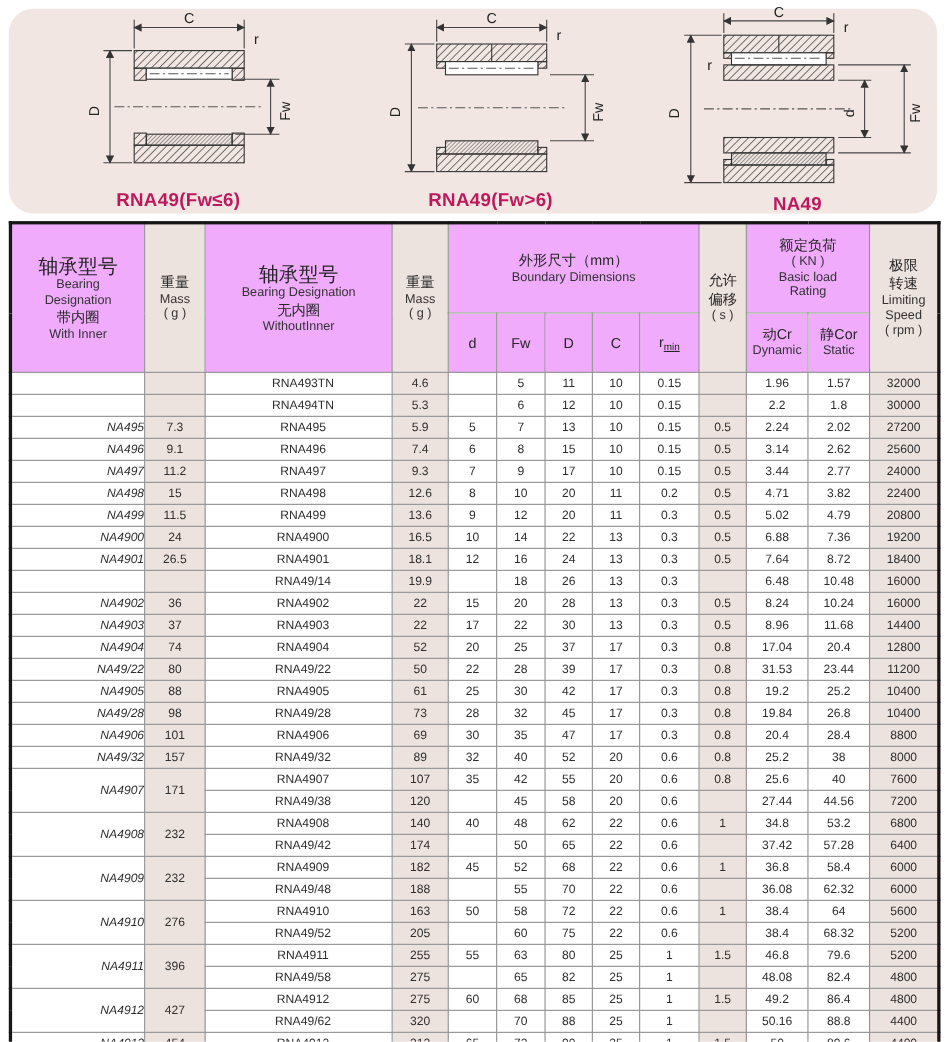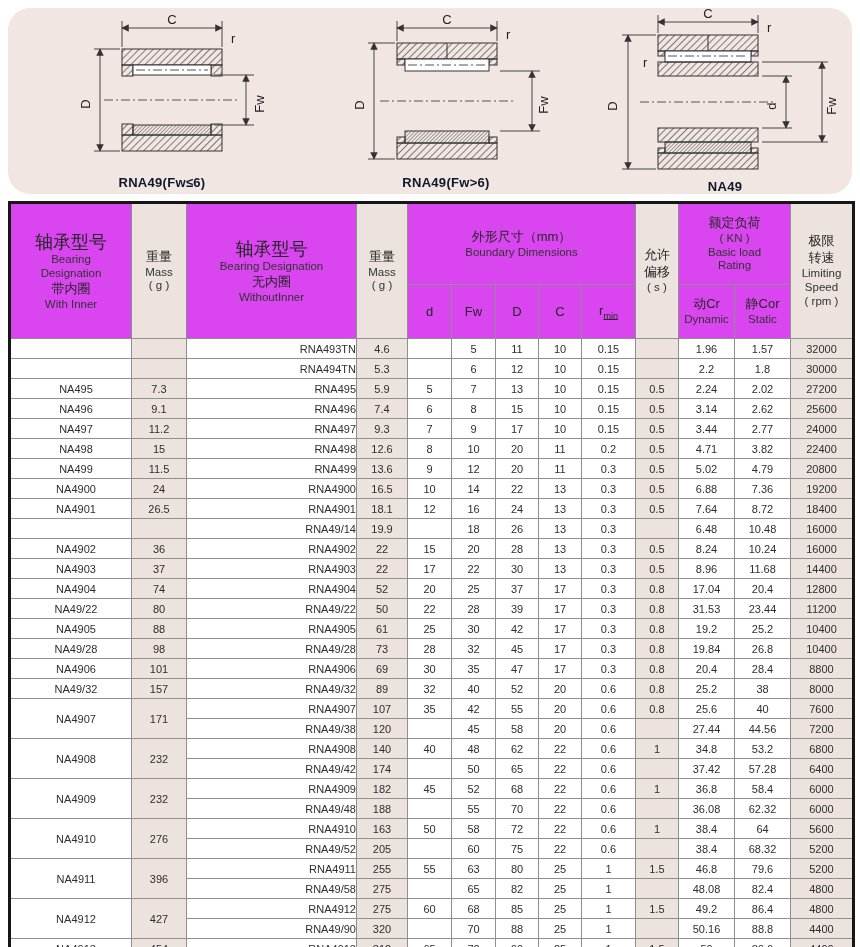--- a/index.html
+++ b/index.html
@@ -10,35 +10,35 @@
   }
   
   .panel{
     margin:8px 8px 7px 8px;height:186px;background:#f1e6e2;
     border-radius:22px;display:flex;align-items:center;justify-content:space-between;
     padding:0 4px;box-sizing:border-box;
   }
   .diagram{display:flex;flex-direction:column;align-items:center;}
   .diagram svg{display:block;}
   .caption{
-    font-size:13px;font-weight:bold;color:#0f172a;margin-top:-6px;letter-spacing:0.3px;
+    font-size:17px;font-weight:bold;color:#be185d;margin-top:-6px;letter-spacing:0.3px;
   }
   
   table{
     border-collapse:collapse;table-layout:fixed;width:844px;margin:0 8px;
     border:3px solid #161616;
   }
   th,td{
     border:1px solid #8f8f8f;padding:0;overflow:hidden;white-space:nowrap;
     font-weight:normal;vertical-align:middle;
   }
-  thead th{background:#d946ef;}
+  thead th{background:#f0abfc;}
   td{height:19px;font-size:11px;text-align:center;color:#2e2e2e;}
-  .al{text-align:center;padding-left:10px;}
-  .al3{text-align:right;padding-left:8px;}
+  .al{text-align:right;padding-left:10px;font-style:italic;}
+  .al3{text-align:center;padding-left:8px;}
   .shade{background:#ece2de;}
   .zh{font-size:18px;line-height:1.25;}
   .zh2{font-size:13px;line-height:1.3;}
   .en{font-size:11.5px;line-height:1.2;color:#333;}
   .subhead{font-size:13px;}
   sub{font-size:9px;text-decoration:underline;}
 </style>
 </head>
 <body>
 
@@ -673,21 +673,21 @@
         <td class="">68</td>
         <td class="">85</td>
         <td class="">25</td>
         <td class="">1</td>
         <td class="shade">1.5</td>
         <td class="">49.2</td>
         <td class="">86.4</td>
         <td class="shade">4800</td>
       </tr>
       <tr>
-        <td class="al3">RNA49/90</td>
+        <td class="al3">RNA49/62</td>
         <td class="shade">320</td>
         <td class=""></td>
         <td class="">70</td>
         <td class="">88</td>
         <td class="">25</td>
         <td class="">1</td>
         <td class="shade"></td>
         <td class="">50.16</td>
         <td class="">88.8</td>
         <td class="shade">4400</td>

